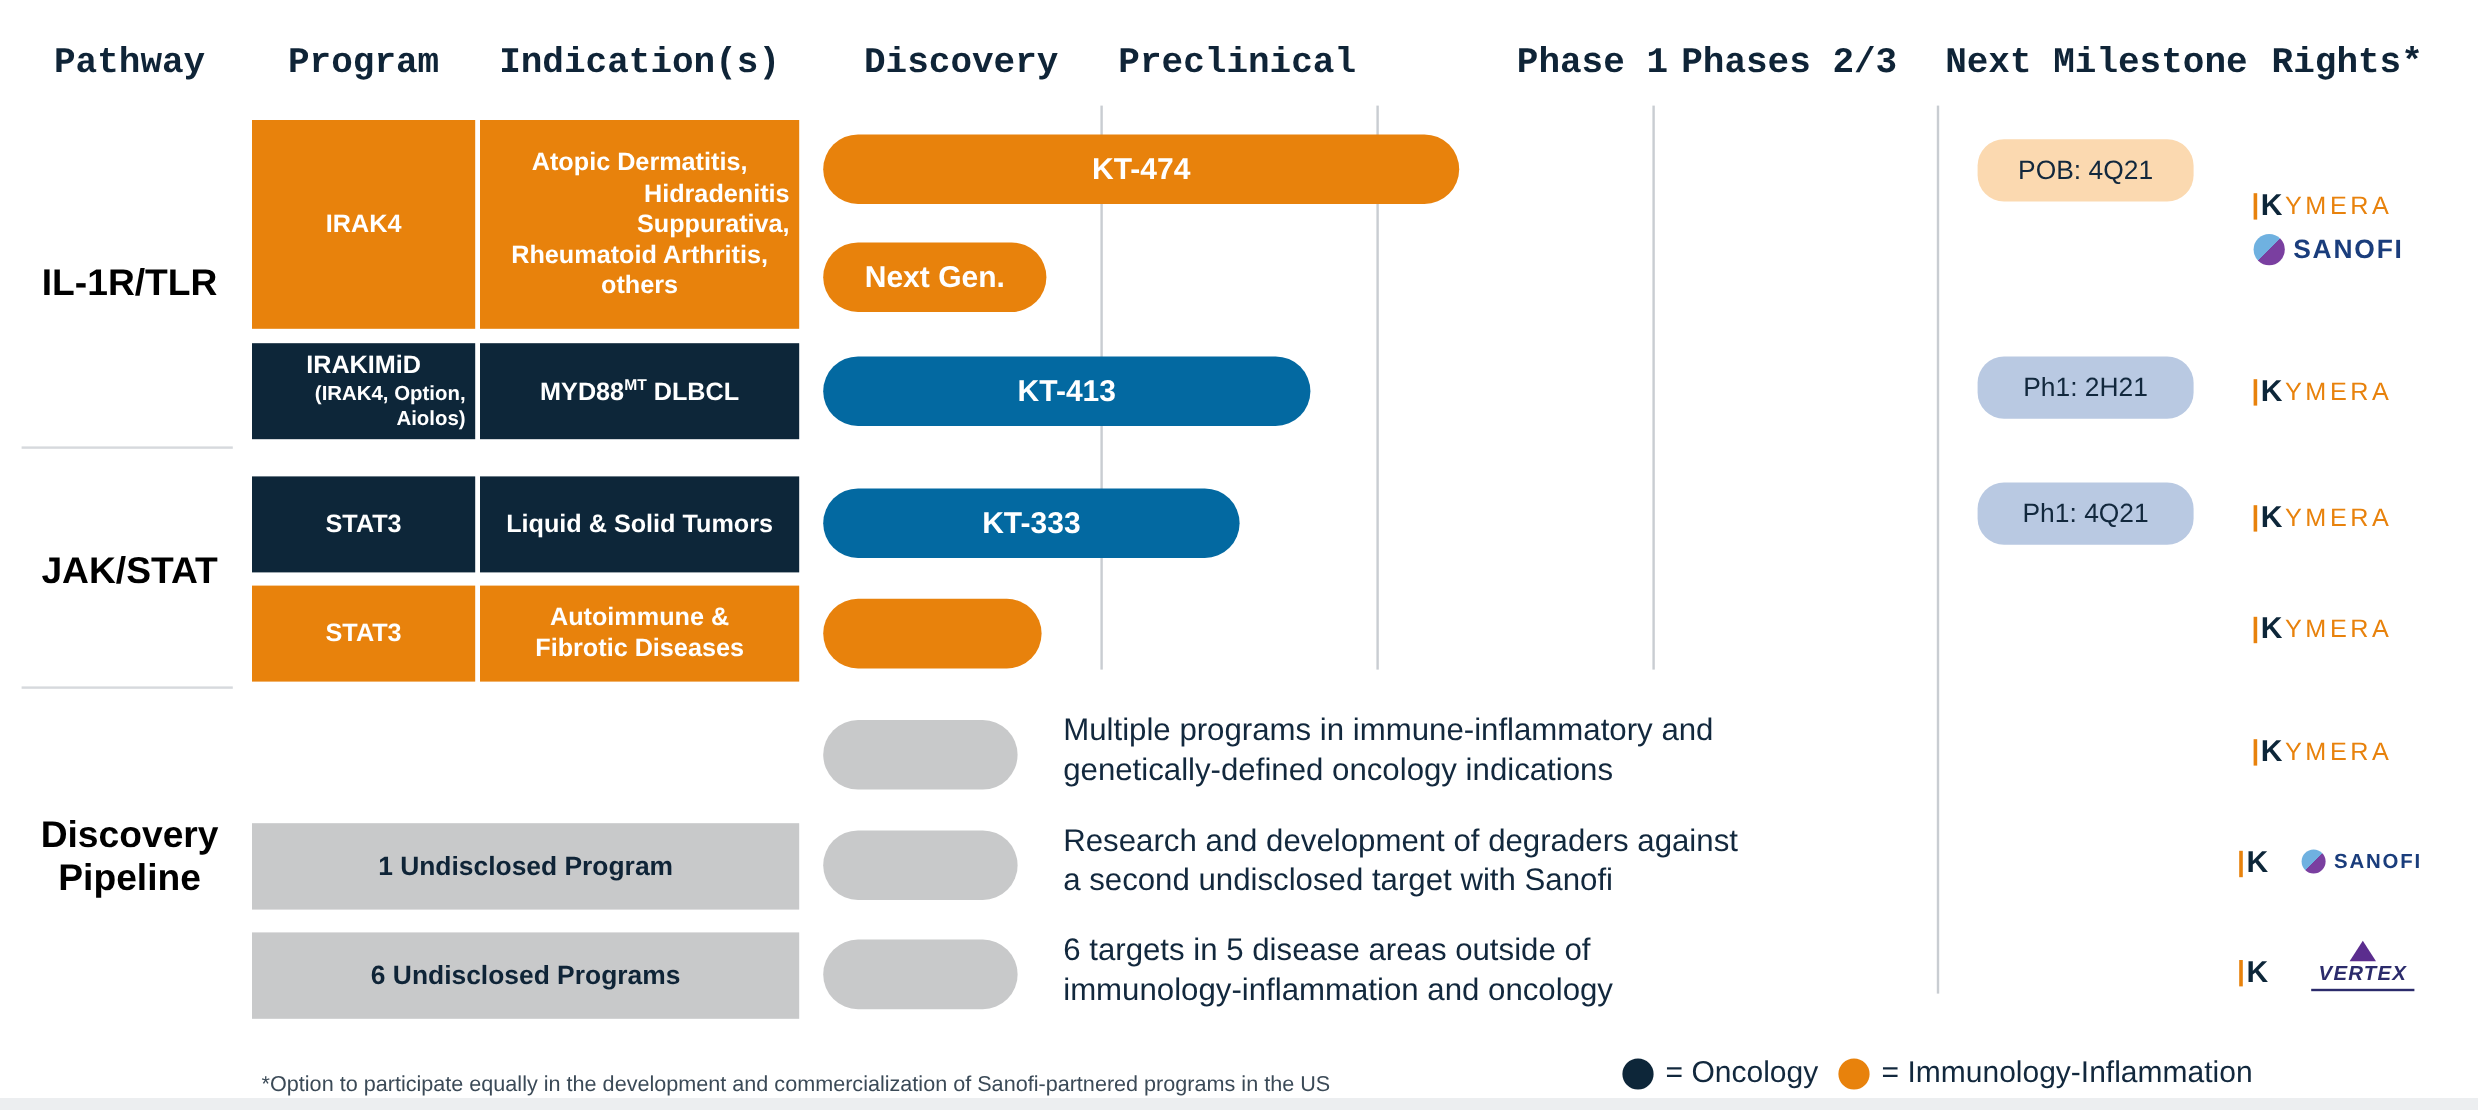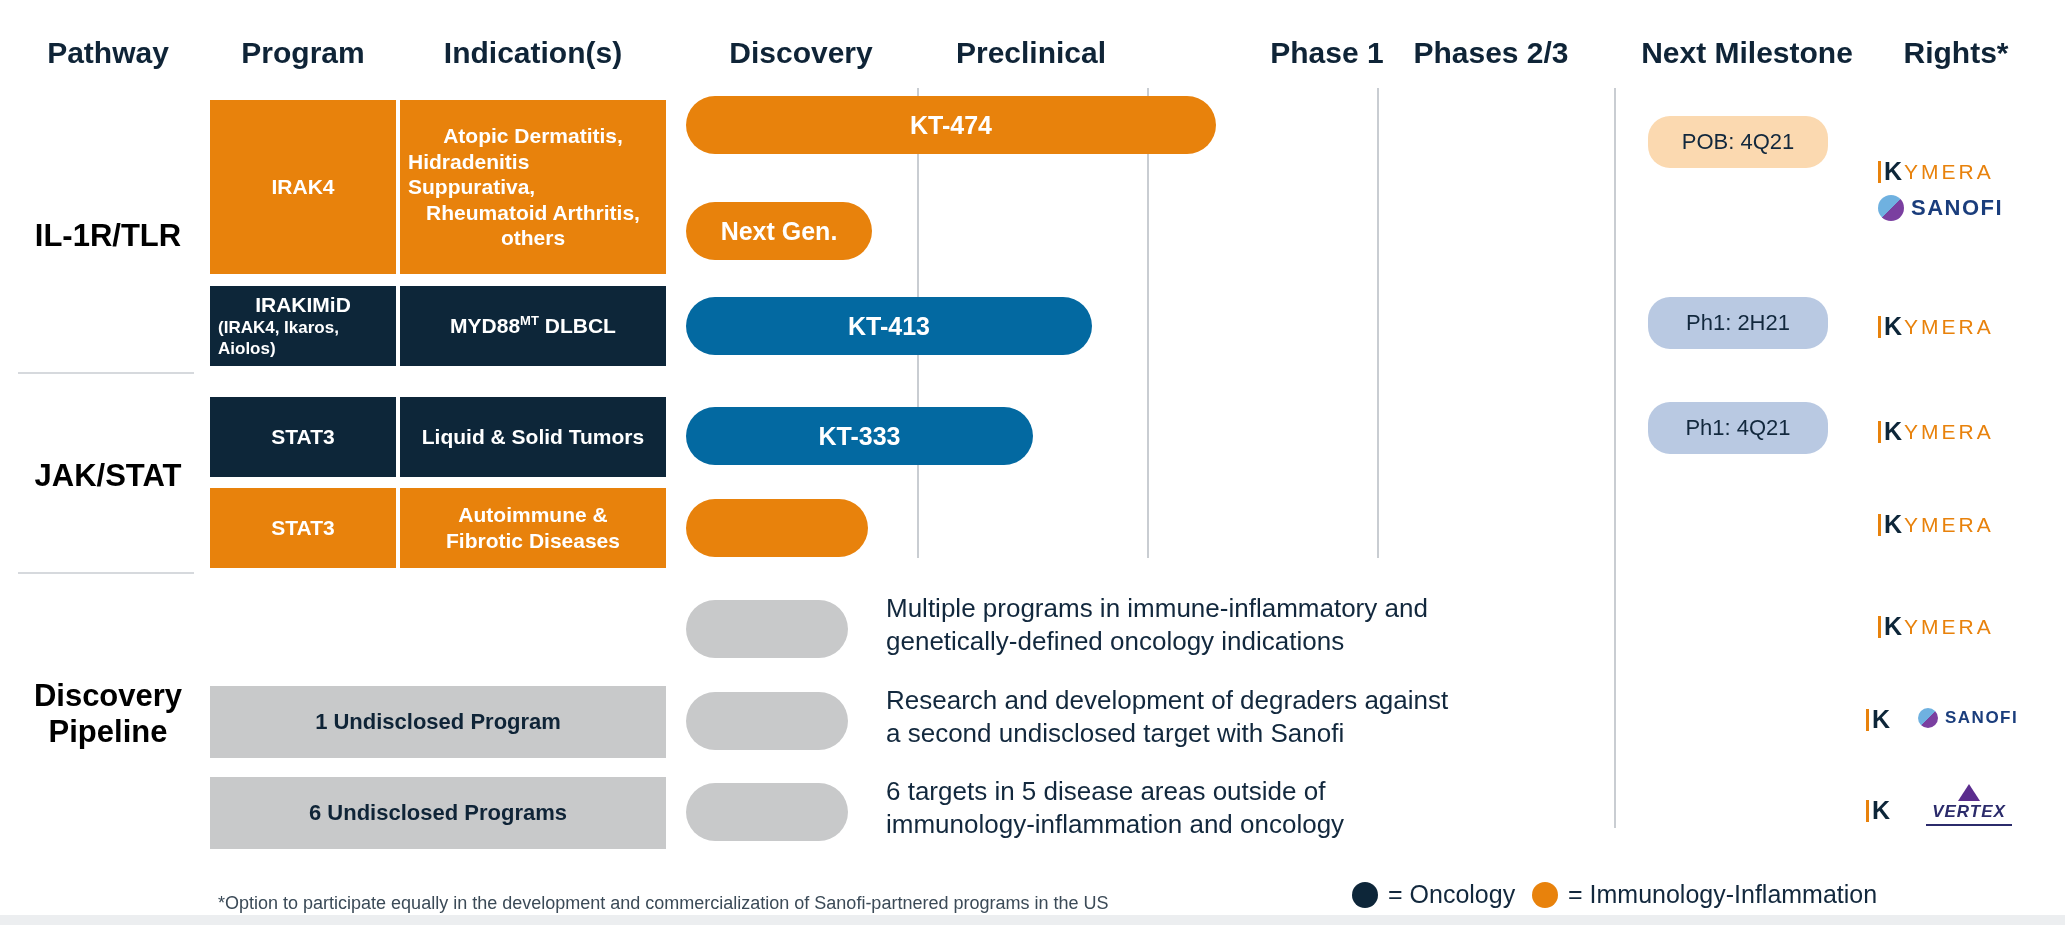--- a/index.html
+++ b/index.html
@@ -17,20 +17,21 @@
   }
   
   .col-head {
     position: absolute;
     font-size: 30px;
     font-weight: bold;
     color: #0f2437;
     text-align: center;
     white-space: nowrap;
     top: 36px;
+    font-family: Liberation Mono, monospace;
   }
   
   .vline {
     position: absolute;
     width: 2px;
     background: #c9cdd2;
   }
   
   .hline {
     position: absolute;
@@ -47,21 +48,21 @@
     line-height: 1.15;
     left: 10px;
     width: 196px;
   }
   
   .box {
     position: absolute;
     display: flex;
     align-items: center;
     justify-content: center;
-    text-align: left;
+    text-align: right;
     color: #ffffff;
     font-weight: bold;
     line-height: 1.22;
     padding: 2px 8px;
   }
   .box.orange { background: #e8820c; }
   .box.navy   { background: #0d2639; }
   .box.grey   { background: #c8c9ca; color: #0f2437; }
   .box.program { font-size: 21px; }
   .box.indication { font-size: 21px; }
@@ -215,39 +216,39 @@
 
   <div class="box orange program" style="left:210px;top:100px;width:186px;height:174px;">IRAK4</div>
 
   <div class="box orange indication" style="left:400px;top:100px;width:266px;height:174px;flex-direction:column;">
     <span>Atopic Dermatitis,</span>
     <span>Hidradenitis Suppurativa,</span>
     <span>Rheumatoid Arthritis,</span>
     <span>others</span>
   </div>
 
-  <div class="bar orange" style="left:686px;top:96px;width:530px;height:58px;">KT-474</div>
+  <div class="bar orange" style="left:686px;top:112px;width:530px;height:58px;">KT-474</div>
 
   <div class="pill peach" style="left:1648px;top:116px;width:180px;">POB: 4Q21</div>
 
   <div class="kymera" style="left:1878px;top:157px;">
     <span class="tick"></span>
       <span class="k">K</span>
       <span>YMERA</span>
   </div>
   <div class="sanofi" style="left:1878px;top:195px;font-size:22px;">
     <span class="mark"></span>
       <span>SANOFI</span>
   </div>
 
   <div class="bar orange" style="left:686px;top:202px;width:186px;height:58px;">Next Gen.</div>
 
   <div class="box navy program" style="left:210px;top:286px;width:186px;height:80px;flex-direction:column;">
     <span>IRAKIMiD</span>
-    <span class="sub">(IRAK4, Ikaros, Aiolos)</span>
+    <span class="sub">(IRAK4, Option, Aiolos)</span>
   </div>
 
   <div class="box navy indication" style="left:400px;top:286px;width:266px;height:80px;">
     <span><span>MYD88</span><sup>MT</sup><span> DLBCL</span></span>
   </div>
 
   <div class="bar navy" style="left:686px;top:297px;width:406px;height:58px;">KT-413</div>
 
   <div class="pill blue" style="left:1648px;top:297px;width:180px;">Ph1: 2H21</div>
 

